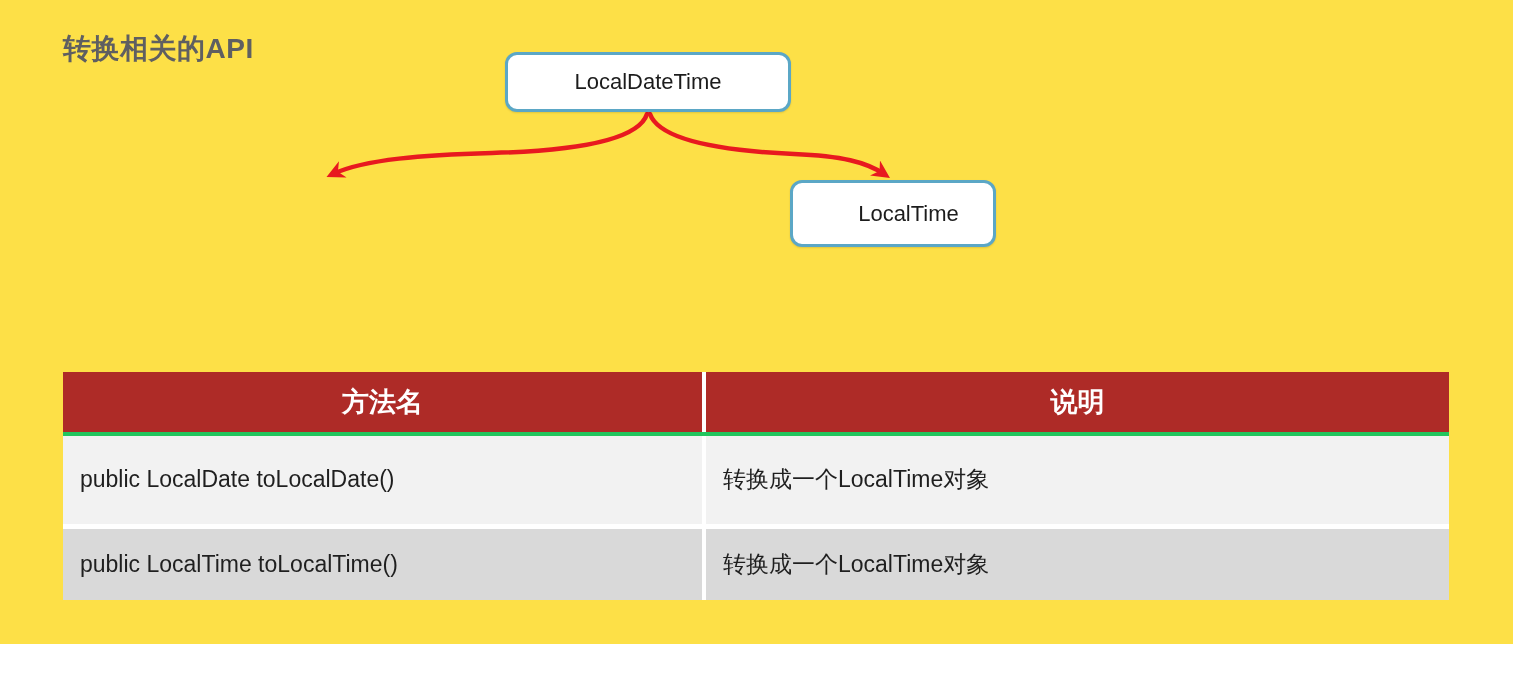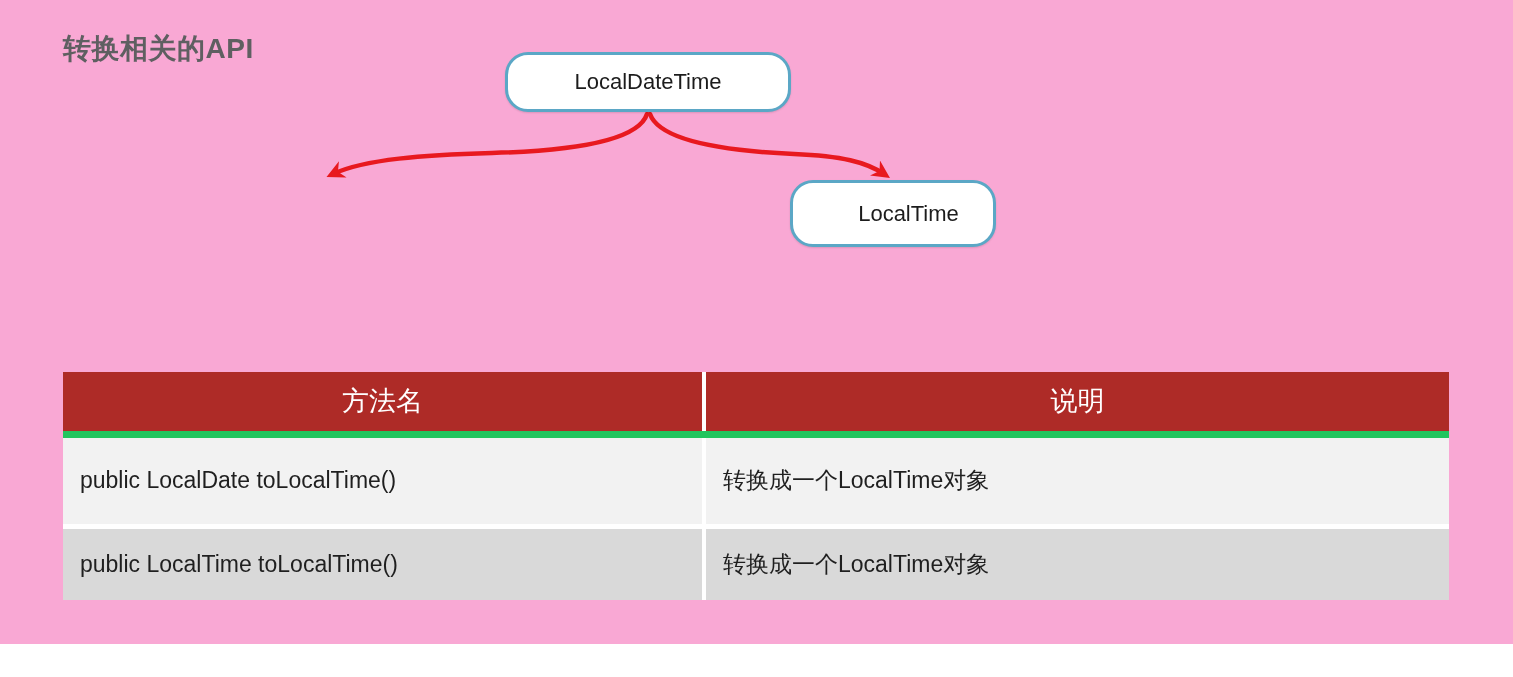--- a/index.html
+++ b/index.html
@@ -9,21 +9,21 @@
     --row1-bg:#f2f2f2;
     --row2-bg:#d9d9d9;
   }
   *{margin:0;padding:0;box-sizing:border-box;}
   html,body{background:#ffffff;}
   body{font-family:"Liberation Sans","DejaVu Sans",sans-serif;}
   .canvas{
     position:relative;
     width:1513px;
     height:644px;
-    background:#f9a8d4;
+    background:#fde047;
     overflow:hidden;
   }
   .title1{
     position:absolute;
     left:63px; top:30px;
     font-size:28px;
     font-weight:bold;
     color:#5f5f61;
     letter-spacing:0.5px;
   }
@@ -31,21 +31,21 @@
     position:absolute;
     left:63px; top:318px;
     font-size:27px;
     font-weight:bold;
     color:#141414;
   }
   .dbox{
     position:absolute;
     background:#ffffff;
     border:3px solid var(--box-border);
-    border-radius:23px;
+    border-radius:12px;
     display:flex;
     align-items:center;
     justify-content:center;
     font-size:22px;
     color:#1c1c1c;
     box-shadow:0 1px 2px rgba(0,0,0,0.12);
   }
   .dbox-root { left:505px; top:52px;  width:286px; height:60px; }
   .dbox-left { left:219px; top:183px; width:206px; height:63px; }
   .dbox-right{ left:790px; top:180px; width:206px; height:67px;padding-left:31px; }
@@ -65,26 +65,26 @@
     position:absolute;
     left:63px; top:372px;
     width:1386px;
     border-collapse:collapse;
     table-layout:fixed;
   }
   .api-table col.c1{width:641px;}
   .api-table th{
     background:var(--header-bg);
     color:#ffffff;
-    font-weight:400;
+    font-weight:700;
     font-size:27px;
     text-align:center;
     height:62px;
     vertical-align:middle;
-    border-bottom:7px solid #22c55e;
+    border-bottom:4px solid #22c55e;
   }
   .api-table th:first-child,
   .api-table td:first-child{
     border-right:4px solid #ffffff;
   }
   .api-table td{
     font-size:23px;
     color:#1f1f1f;
     vertical-align:middle;
     padding-left:17px;
@@ -128,21 +128,21 @@
         <col class="c2">
       </colgroup>
     <thead>
       <tr>
         <th>方法名</th>
         <th>说明</th>
       </tr>
     </thead>
     <tbody>
       <tr class="row-odd">
-        <td>public LocalDate toLocalTime()</td>
+        <td>public LocalDate toLocalDate()</td>
         <td>转换成一个LocalTime对象</td>
       </tr>
       <tr class="row-even">
         <td>public LocalTime toLocalTime()</td>
         <td>转换成一个LocalTime对象</td>
       </tr>
     </tbody>
   </table>
 
 </div>

